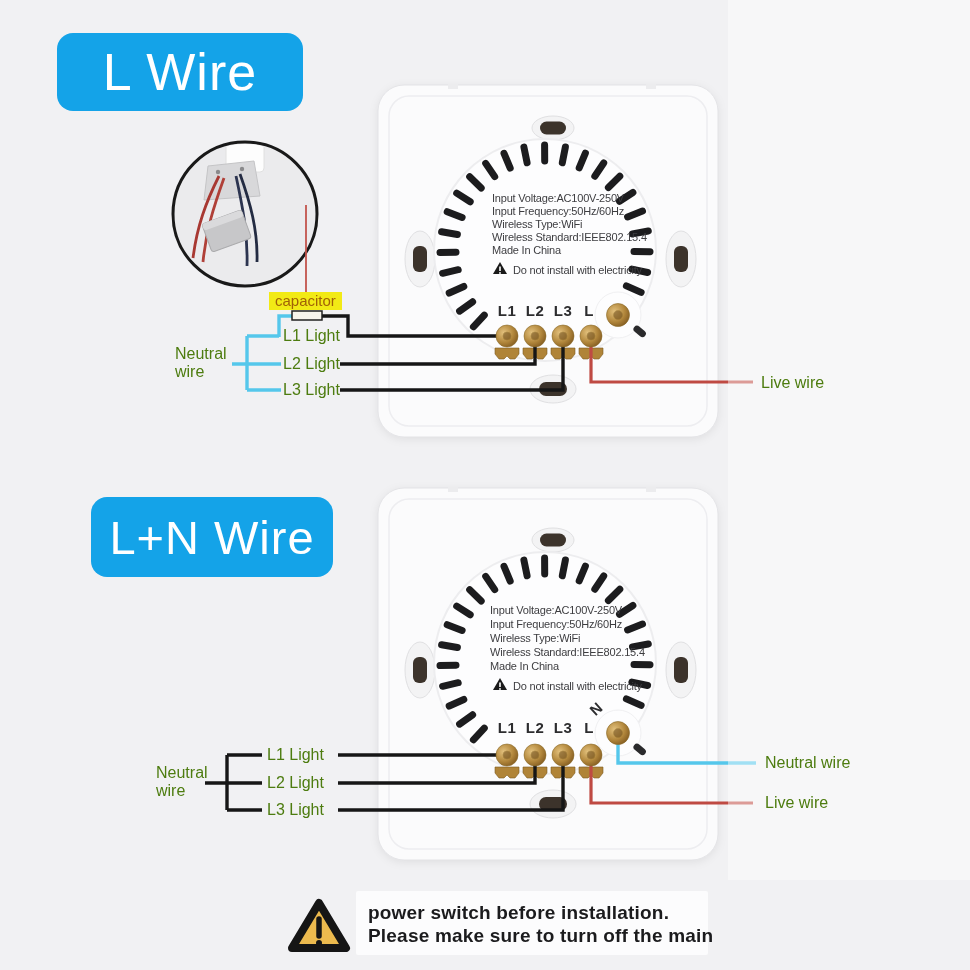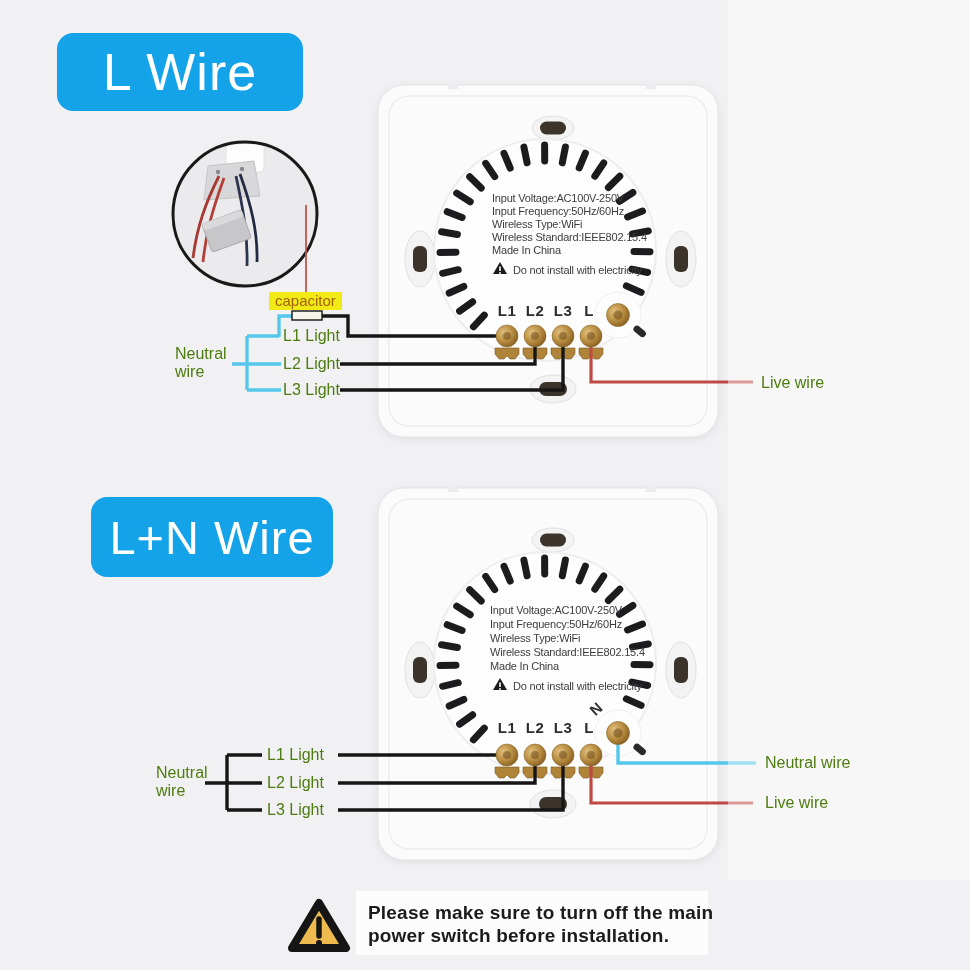--- a/index.html
+++ b/index.html
@@ -294,17 +294,17 @@
     <div>Input Voltage:AC100V-250V</div>
     <div>Input Frequency:50Hz/60Hz</div>
     <div>Wireless Type:WiFi</div>
     <div>Wireless Standard:IEEE802.15.4</div>
     <div>Made In China</div>
   </div>
   <div class="abs module-text" style="left:513px;top:680px;">Do not install with electricity</div>
 
   <div class="abs footer-panel" style="left:356px;top:891px;width:352px;height:64px;"></div>
   <div class="abs footer-text" style="left:368px;top:901px;">
+    <div>power switch before installation.</div>
     <div>Please make sure to turn off the main</div>
-    <div>power switch before installation.</div>
   </div>
 
 </div>
 
 </body></html>

